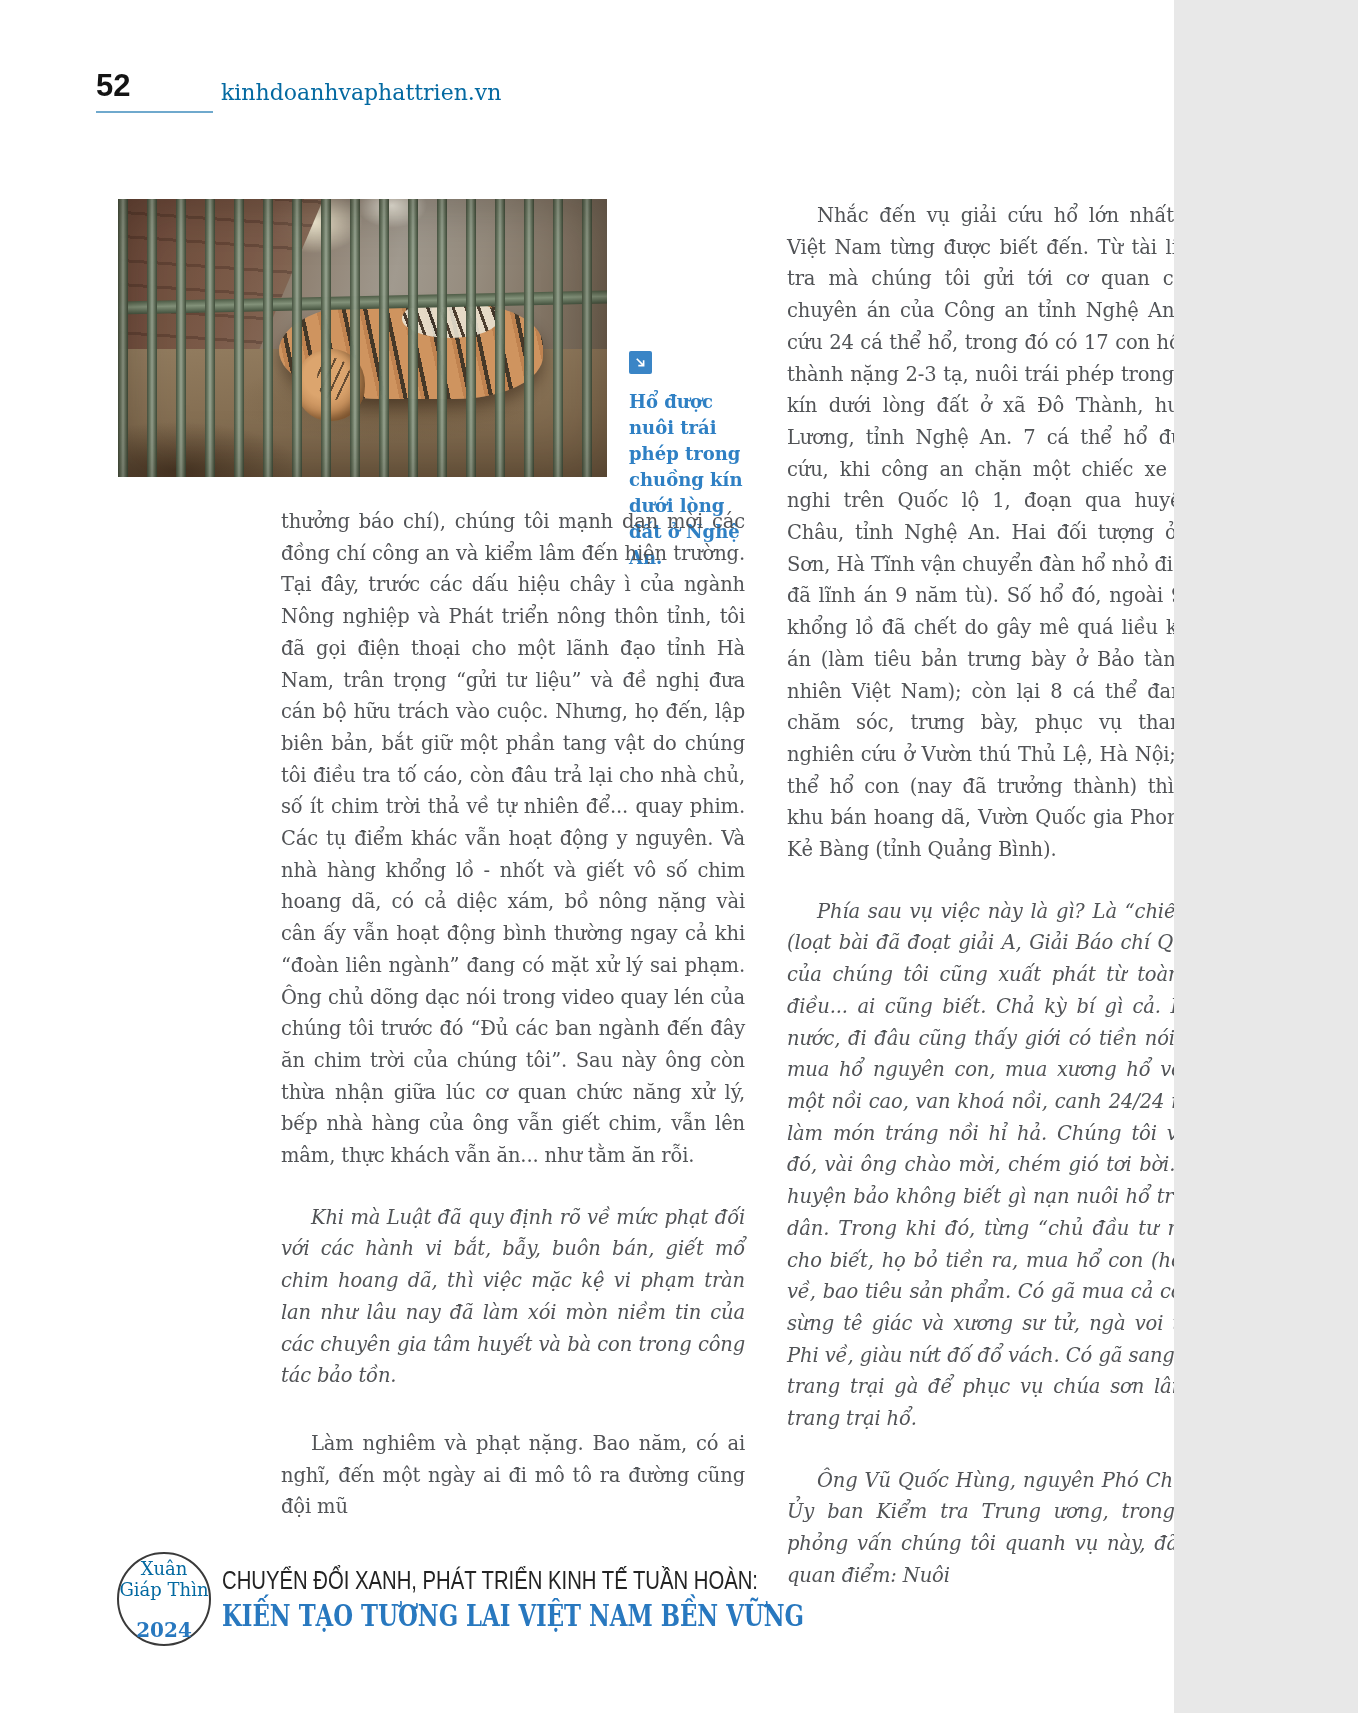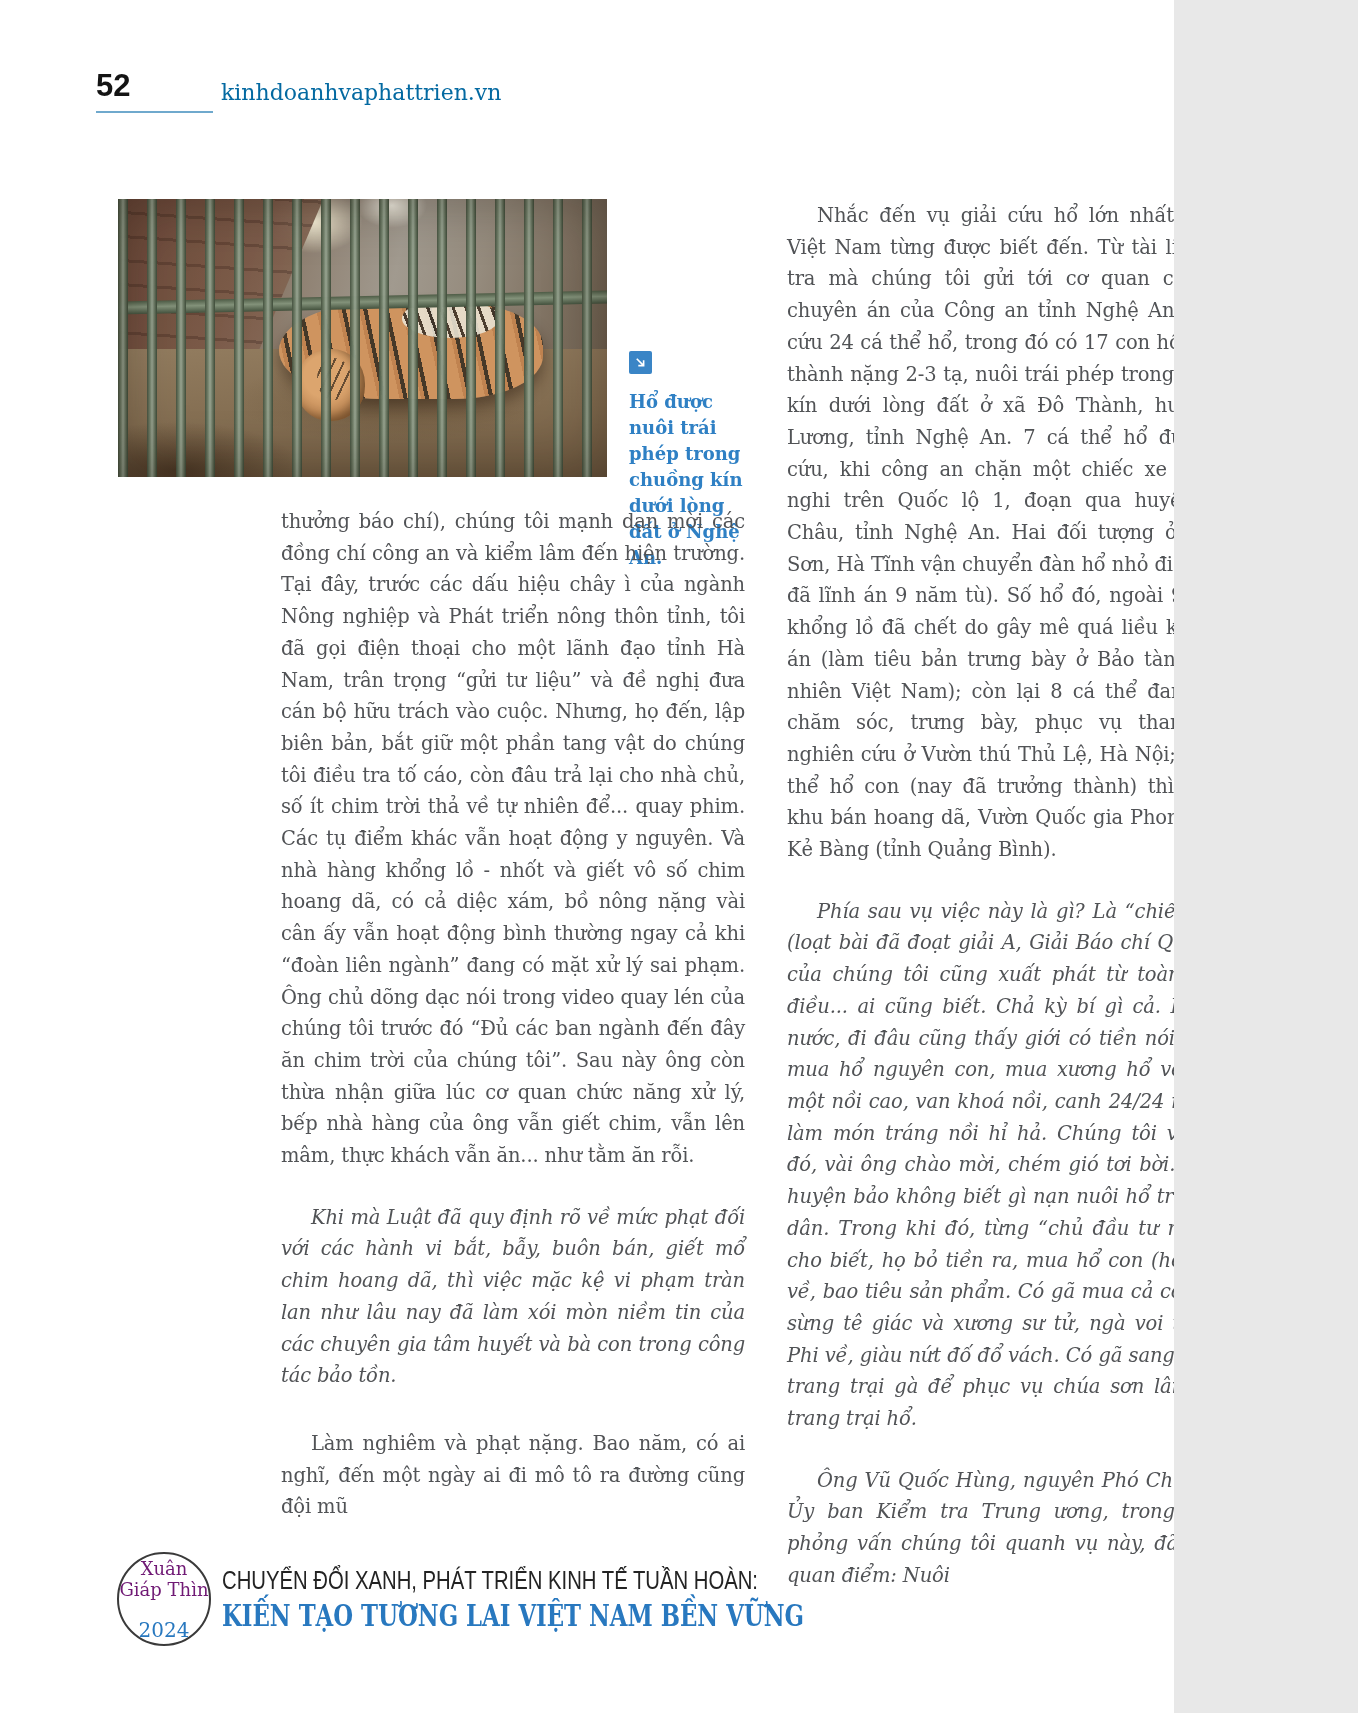--- a/index.html
+++ b/index.html
@@ -121,22 +121,22 @@
   }
   .section-heading div{display:block;}
   
   .footer-badge{
     position:absolute;left:117px;top:1552px;width:94px;height:94px;
     border:2px solid #3a3a3a;border-radius:50%;
     box-sizing:border-box;
     display:flex;flex-direction:column;align-items:center;justify-content:center;
     text-align:center;line-height:21px;
   }
-  .footer-badge .b1,.footer-badge .b2{font-size:18px;color:#701a75;}
-  .footer-badge .byear{font-size:20px;font-weight:400;color:#2878bf;margin-top:20px;}
+  .footer-badge .b1,.footer-badge .b2{font-size:18px;color:#0369a1;}
+  .footer-badge .byear{font-size:20px;font-weight:700;color:#2878bf;margin-top:20px;}
   .footer-title1{
     position:absolute;left:222px;top:1565px;
     font-family:"Liberation Sans", sans-serif;
     font-size:26px;font-weight:500;color:#232323;
     transform:scaleX(.78);transform-origin:left center;
     white-space:nowrap;letter-spacing:0;
   }
   .footer-title2{
     position:absolute;left:222px;top:1598px;
     font-size:30px;font-weight:700;color:#2878bf;

